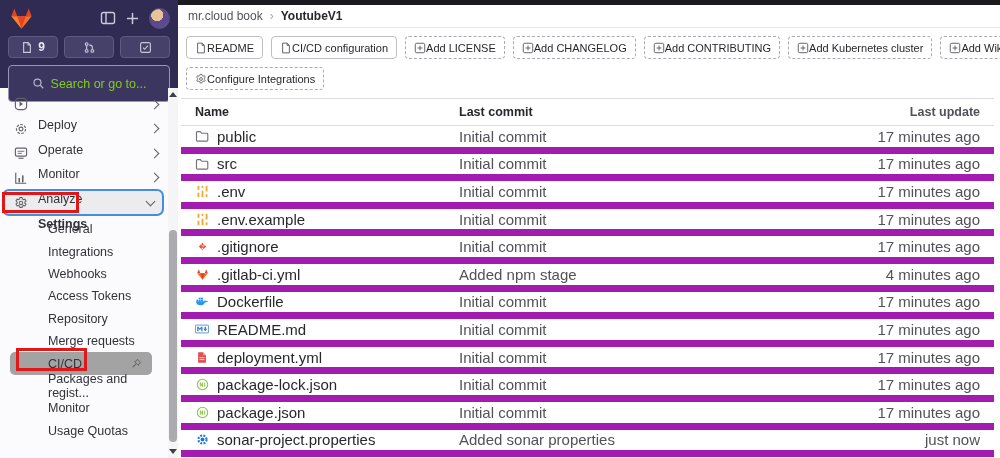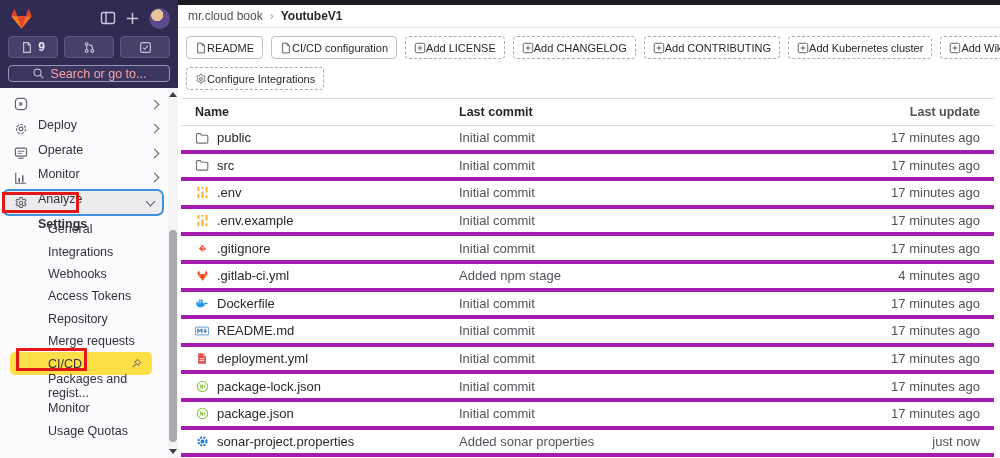--- a/index.html
+++ b/index.html
@@ -13,37 +13,37 @@
   .sb-row1 { height:28px; display:flex; align-items:center; gap:9px; }
   .sb-row1 .spacer { flex:1; }
   .hicon { display:inline-flex; align-items:center; justify-content:center; }
   .avatar { width:21px; height:21px; border-radius:50%;
     background:radial-gradient(circle at 38% 32%, #e8c39a 0 34%, #5d4a8c 36% 70%, #9a6cc4 100%);
     border:1px solid #55507a; }
   .sb-row2 { display:flex; gap:6px; margin-top:4px; }
   .sb-btn { flex:1; height:22px; background:#46416b; border:1px solid #605a82; border-radius:4px;
     display:flex; align-items:center; justify-content:center; gap:5px; color:#e9e6f4;
     font-size:12px; font-weight:600; cursor:pointer; }
-  .sb-search { margin-top:7px; height:17px; border:1px solid #9a93b8; border-radius:4px;
-    background:#3b3660; color:#fca5a5; display:flex; align-items:center; justify-content:center;
+  .sb-search { margin-top:7px; height:37px; border:1px solid #9a93b8; border-radius:4px;
+    background:#3b3660; color:#84cc16; display:flex; align-items:center; justify-content:center;
     gap:6px; font-size:12.5px; cursor:pointer; }
 
   .nav { position:absolute; top:88px; left:0; width:168px; padding-top:4px; }
   .nav-item { height:24.5px; display:flex; align-items:center; gap:10px; padding:0 10px 0 14px;
     font-size:12.5px; color:#333238; cursor:pointer; }
   .nav-item .nlabel { flex:1;margin-top:42px; }
   .nav-item.settings { margin:1px 6px 0 4px; height:23px; background:#ececef; border-radius:5px;
     outline:2px solid #428fdc; padding:0 8px 0 10px;font-weight:bold; }
   .chev { width:7px; height:7px; border-right:1.6px solid #5e5c66; border-bottom:1.6px solid #5e5c66; }
   .chev-right { transform:rotate(-45deg); }
   .chev-down { transform:rotate(45deg); margin-bottom:3px; }
   .sub-list { margin-top:4px; }
   .sub-item { height:22.4px; display:flex; align-items:center; padding-left:48px;
     font-size:12.5px; color:#333238; cursor:pointer; }
-  .sub-item.cicd { margin:0 16px 0 10px; padding-left:38px; background:#fde047; border-radius:5px; }
+  .sub-item.cicd { margin:0 16px 0 10px; padding-left:38px; background:#a3a3a3; border-radius:5px; }
   .sub-item .pin { margin-left:auto; margin-right:10px; display:inline-flex; }
 
   .ann { position:absolute; border:3px solid #e01818; pointer-events:none; z-index:5; }
   .ann-settings { left:2px; top:192px; width:77px; height:21px; }
   .ann-cicd { left:16px; top:348px; width:71px; height:23px; }
 
   .sb-track { position:absolute; right:0; top:88px; bottom:0; width:10px; background:#f5f5f7; }
   .sb-up, .sb-down { width:0; height:0; margin:4px auto; border-left:4px solid transparent;
     border-right:4px solid transparent; }
   .sb-up { border-bottom:5px solid #3f3e44; }
@@ -64,21 +64,21 @@
   .abtn { display:inline-flex; align-items:center; height:23px; padding:0 8px;
     background:#fff; border-radius:4px; font-size:11px; color:#28272d; cursor:pointer;
     white-space:nowrap; }
   .abtn.solid { border:1px solid #bfbfc3; }
   .abtn.dashed { border:1px dashed #ababaf; }
 
   .ftable { margin:6px 6px 15px 3px; border-top:1px solid #dbdbde; }
   .thead, .trow { display:grid; grid-template-columns:278px 1fr 170px; align-items:center; }
   .thead { height:27px; font-size:12.5px; font-weight:700; color:#28272d;
     border-bottom:1px solid #dbdbde; }
-  .trow { height:27.6px; font-size:13px; border-bottom:4px solid #a21caf; }
+  .trow { height:27.6px; font-size:15px; border-bottom:7px solid #a21caf; }
   .cell-name { padding-left:14px; display:flex; align-items:center; gap:8px; color:#28272d; }
   .cell-commit { color:#535158; cursor:pointer; }
   .cell-update { text-align:right; padding-right:14px; color:#535158; }
   .fname { cursor:pointer; }
   .ficon { display:inline-flex; width:14px; justify-content:center; }
 </style>
 </head>
 <body>
 
 <div class="stage">

